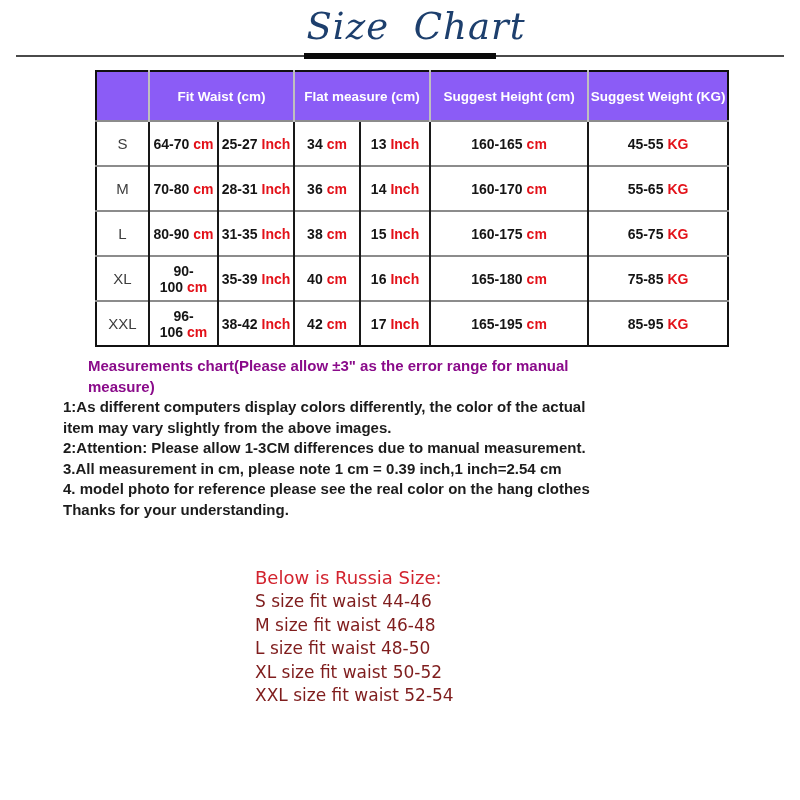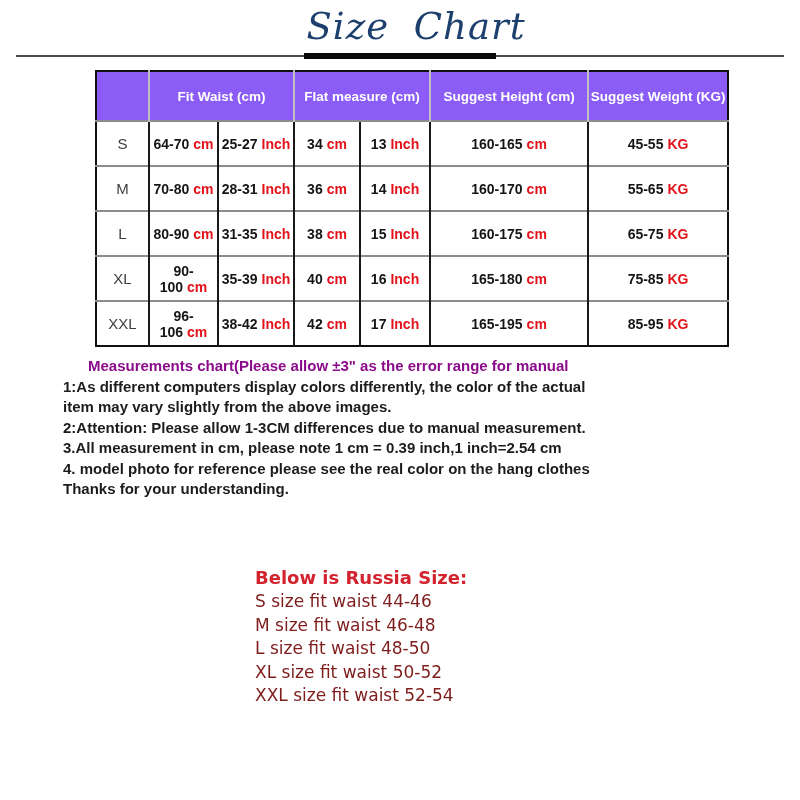--- a/index.html
+++ b/index.html
@@ -27,21 +27,21 @@
   .unit{color:#e31119;margin-left:4px;}
 
   
   .notes{position:absolute;left:63px;top:356px;width:585px;
          font-size:15px;font-weight:bold;color:#1c1c1c;line-height:20.5px;}
   .notes .purple{color:#8a0b8a;margin-left:25px;}
 
   
   .russia{position:absolute;left:255px;top:565px;
           font-family:"DejaVu Sans",sans-serif;font-size:17px;line-height:23.5px;}
-  .russia .heading{color:#d2232e;font-weight:bold;font-size:18px;line-height:25px;}
+  .russia .heading{color:#d2232e;font-weight:normal;font-size:18px;line-height:25px;}
   .russia .line{color:#7f1d1d;}
 
   
   .footer{position:absolute;top:735px;left:0;width:100%;text-align:center;
           font-size:14.5px;color:#c8444a;}
 </style>
 </head>
 <body>
 
 <div class="canvas">
@@ -113,20 +113,21 @@
         <td><span>42</span><span class="unit">cm</span></td>
         <td><span>17</span><span class="unit">Inch</span></td>
         <td><span>165-195</span><span class="unit">cm</span></td>
         <td><span>85-95</span><span class="unit">KG</span></td>
       </tr>
     </tbody>
   </table>
 
   <div class="notes">
     <div class="purple">Measurements chart(Please allow ±3" as the error range for manual</div>
+    <div class="purple">measure)</div>
     <div>1:As different computers display colors differently, the color of the actual</div>
     <div>item may vary slightly from the above images.</div>
     <div>2:Attention: Please allow 1-3CM differences due to manual measurement.</div>
     <div>3.All measurement in cm, please note 1 cm = 0.39 inch,1 inch=2.54 cm</div>
     <div>4. model photo for reference please see the real color on the hang clothes</div>
     <div>Thanks for your understanding.</div>
   </div>
 
   <div class="russia">
     <div class="heading">Below is Russia Size:</div>

